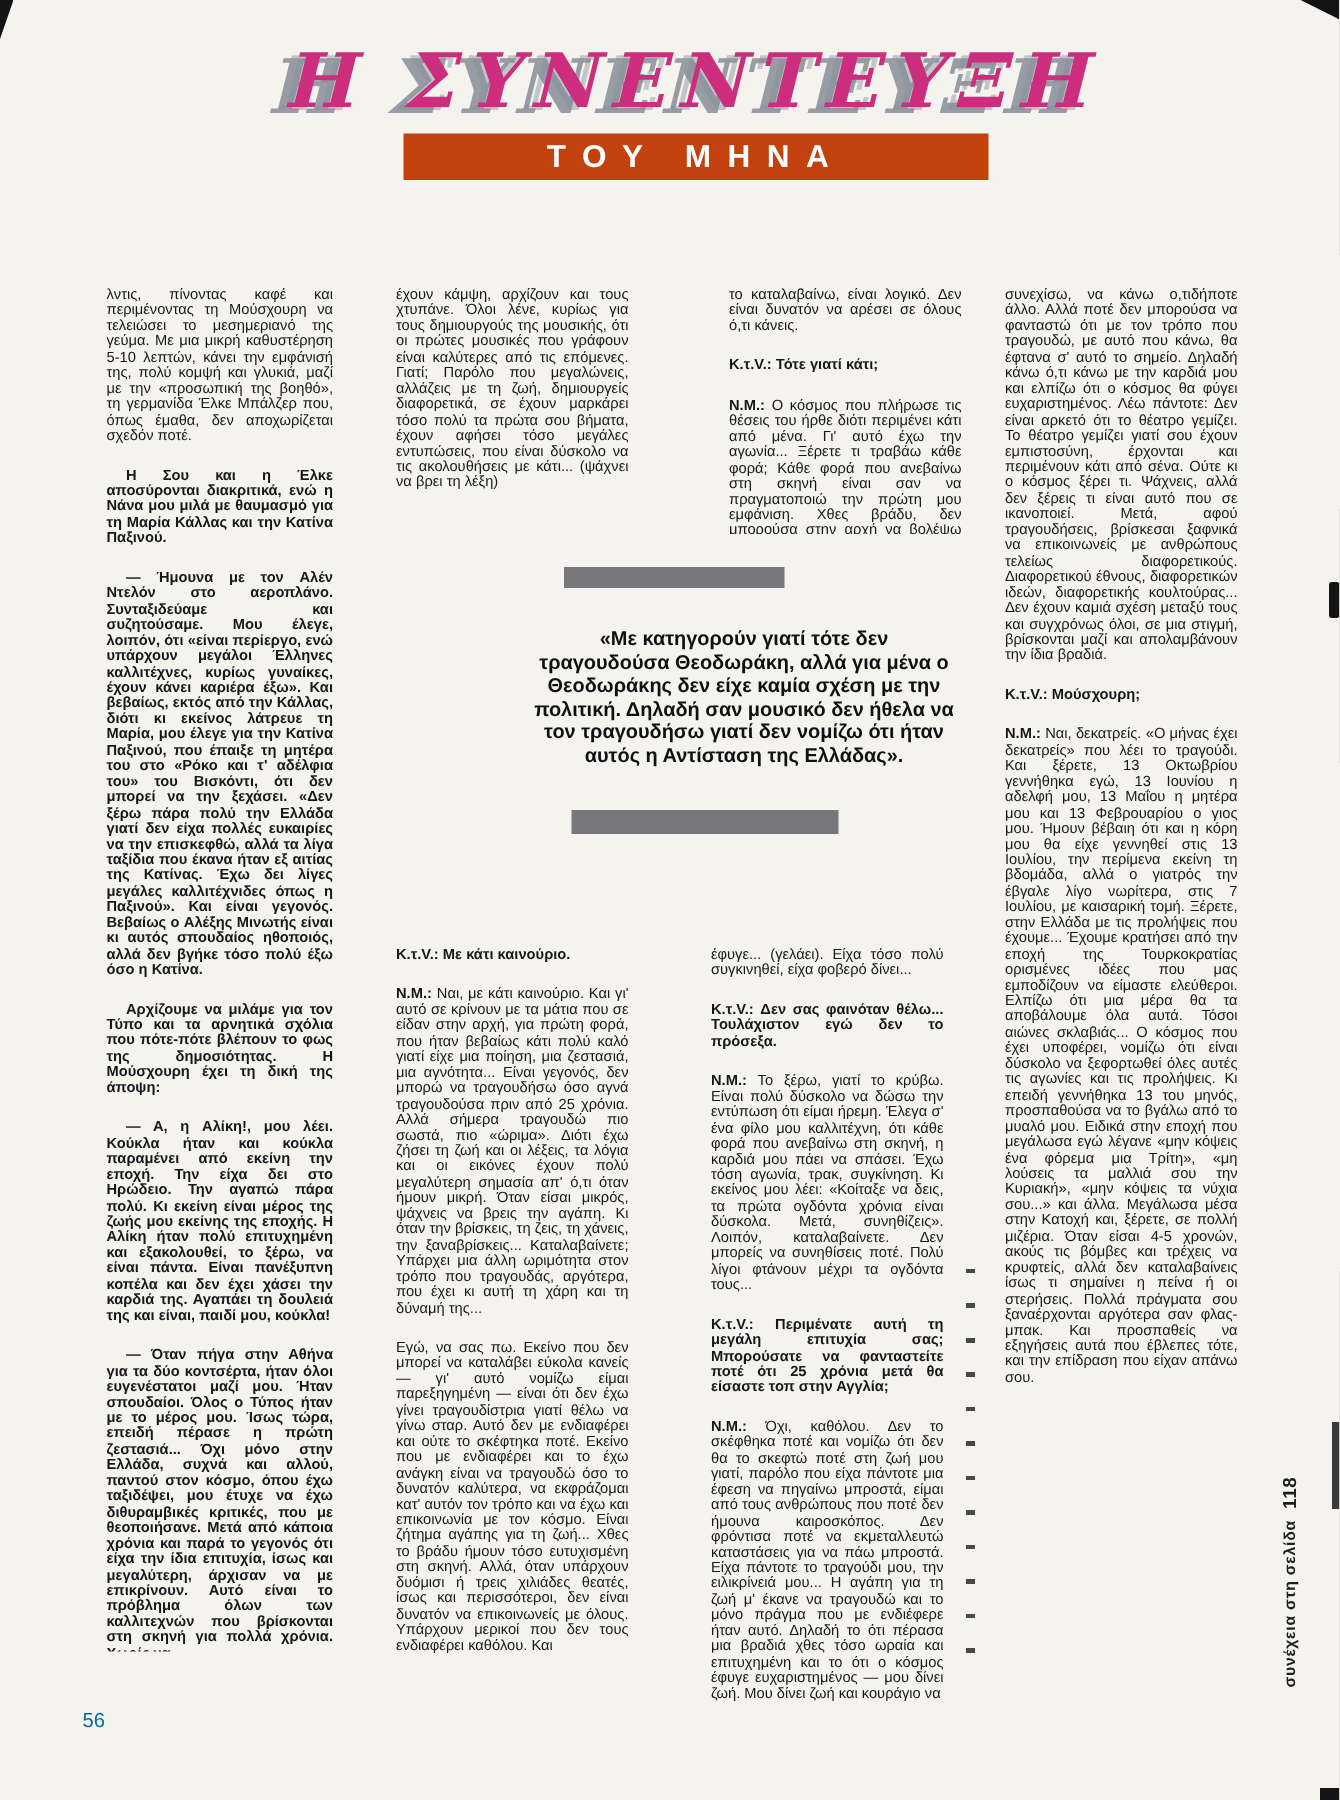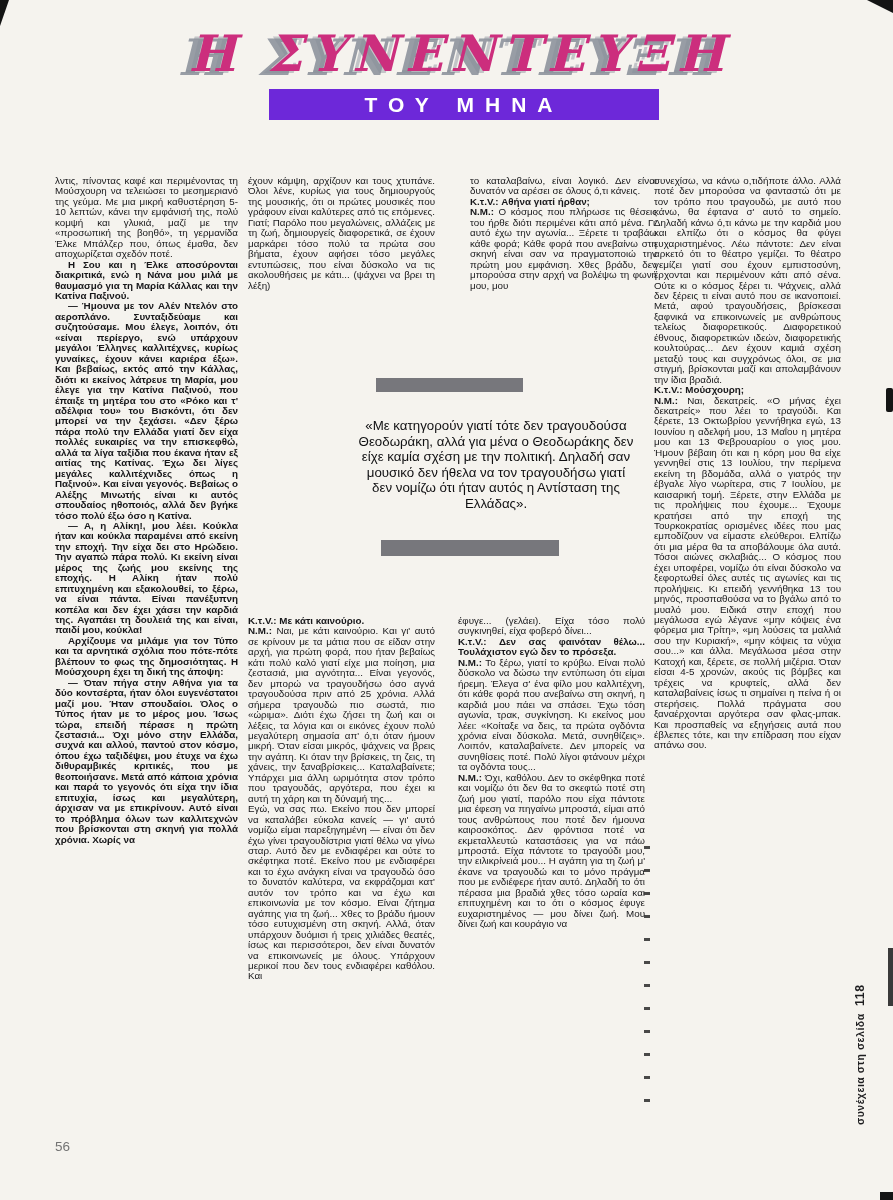--- a/index.html
+++ b/index.html
@@ -4,37 +4,37 @@
 <style>
   html,body{margin:0;padding:0;background:#d9d7d2;}
   .page{position:relative;width:893px;height:1200px;background:#f5f3ee;overflow:hidden;
         font-family:"Liberation Sans",sans-serif;color:#1b1b1d;}
   
   .masthead{position:absolute;left:178px;top:24px;width:572px;text-align:center;}
   .masthead-title{font-family:"DejaVu Serif",serif;font-weight:bold;font-size:50px;
         letter-spacing:7px;white-space:nowrap;color:#cc2e7d;
         transform:skewX(-14deg);display:inline-block;
         text-shadow:-10px 4px 0 rgba(135,141,152,.85), -5px 2px 0 rgba(135,141,152,.45);}
-  .masthead-bar{margin:6px auto 0;width:390px;height:31px;background:#6d28d9;
+  .masthead-bar{margin:6px auto 0;width:390px;height:31px;background:#c2410c;
         display:flex;align-items:center;justify-content:center;}
   .masthead-sub{color:#ffffff;font-weight:bold;font-size:21px;letter-spacing:11px;}
   
   .col{position:absolute;text-align:justify;font-size:9.8px;line-height:10.45px;
        overflow:hidden;color:#17171a;}
-  .col p{margin:0;}
+  .col p{margin:16px;}
   .col p.ind{text-indent:13px;font-weight:bold;}
   .col p.qa{font-weight:bold;}
   
   .pullquote{position:absolute;left:343px;top:378px;width:306px;text-align:center;}
   .pq-bar{height:14px;background:#77777c;}
   .pq-bar.top{width:147px;margin-left:33px;}
   .pq-bar.bottom{width:178px;margin-left:38px;margin-top:28px;height:16px;}
-  .pq-text{margin:26px 12px 0;font-weight:normal;font-size:13.3px;line-height:15.6px;color:#101012;}
+  .pq-text{margin:26px 12px 0;font-weight:bold;font-size:13.3px;line-height:15.6px;color:#101012;}
   
-  .page-number{position:absolute;left:55px;top:1139px;font-size:13.5px;color:#737373;}
+  .page-number{position:absolute;left:55px;top:1139px;font-size:13.5px;color:#0369a1;}
   .continuation{position:absolute;left:853px;top:930px;height:195px;
         writing-mode:vertical-rl;transform:rotate(180deg);
         font-weight:bold;font-size:10.5px;letter-spacing:.5px;color:#1e1e20;
         display:flex;align-items:center;}
   .continuation .pg{font-size:12.5px;margin-top:4px;}
   
   .dash-strip{position:absolute;left:644px;top:846px;width:6px;height:260px;opacity:.85;
         background:repeating-linear-gradient(to bottom,#2a2a2a 0 3px,transparent 3px 23px);}
   .art{position:absolute;background:#141414;}
   .art.tl{left:0;top:0;width:9px;height:26px;clip-path:polygon(0 0,100% 0,0 100%);}
@@ -52,43 +52,44 @@
     <div class="masthead-title">Η ΣΥΝΕΝΤΕΥΞΗ</div>
     <div class="masthead-bar">
       <span class="masthead-sub">ΤΟΥ ΜΗΝΑ</span>
     </div>
   </div>
 
   <div class="col" style="left:55px;top:176px;width:183px;height:925px">
       <p>λντις, πίνοντας καφέ και περιμένοντας τη Μούσχουρη να τελειώσει το μεσημεριανό της γεύμα. Με μια μικρή καθυστέρηση 5-10 λεπτών, κάνει την εμφάνισή της, πολύ κομψή και γλυκιά, μαζί με την «προσωπική της βοηθό», τη γερμανίδα Έλκε Μπάλζερ που, όπως έμαθα, δεν αποχωρίζεται σχεδόν ποτέ.</p>
       <p class="ind">Η Σου και η Έλκε αποσύρονται διακριτικά, ενώ η Νάνα μου μιλά με θαυμασμό για τη <b>Μαρία Κάλλας</b> και την <b>Κατίνα Παξινού</b>.</p>
       <p class="ind">— Ήμουνα με τον <b>Αλέν Ντελόν</b> στο αεροπλάνο. Συνταξιδεύαμε και συζητούσαμε. Μου έλεγε, λοιπόν, ότι «είναι περίεργο, ενώ υπάρχουν μεγάλοι Έλληνες καλλιτέχνες, κυρίως γυναίκες, έχουν κάνει καριέρα έξω». Και βεβαίως, εκτός από την Κάλλας, διότι κι εκείνος λάτρευε τη Μαρία, μου έλεγε για την Κατίνα Παξινού, που έπαιξε τη μητέρα του στο «Ρόκο και τ' αδέλφια του» του Βισκόντι, ότι δεν μπορεί να την ξεχάσει. «Δεν ξέρω πάρα πολύ την Ελλάδα γιατί δεν είχα πολλές ευκαιρίες να την επισκεφθώ, αλλά τα λίγα ταξίδια που έκανα ήταν εξ αιτίας της Κατίνας. Έχω δει λίγες μεγάλες καλλιτέχνιδες όπως η Παξινού». Και είναι γεγονός. Βεβαίως ο <b>Αλέξης Μινωτής</b> είναι κι αυτός σπουδαίος ηθοποιός, αλλά δεν βγήκε τόσο πολύ έξω όσο η <b>Κατίνα.</b></p>
+      <p class="ind">Αρχίζουμε να μιλάμε για τον Τύπο και τα αρνητικά σχόλια που πότε-πότε βλέπουν το φως της δημοσιότητας. Η Μούσχουρη έχει τη δική της άποψη:</p>
       <p class="ind">— Α, η <b>Αλίκη!</b>, μου λέει. Κούκλα ήταν και κούκλα παραμένει από εκείνη την εποχή. Την είχα δει στο Ηρώδειο. Την αγαπώ πάρα πολύ. Κι εκείνη είναι μέρος της ζωής μου εκείνης της εποχής. Η Αλίκη ήταν πολύ επιτυχημένη και εξακολουθεί, το ξέρω, να είναι πάντα. Είναι πανέξυπνη κοπέλα και δεν έχει χάσει την καρδιά της. Αγαπάει τη δουλειά της και είναι, παιδί μου, κούκλα!</p>
-      <p class="ind">Αρχίζουμε να μιλάμε για τον Τύπο και τα αρνητικά σχόλια που πότε-πότε βλέπουν το φως της δημοσιότητας. Η Μούσχουρη έχει τη δική της άποψη:</p>
       <p class="ind">— Όταν πήγα στην Αθήνα για τα δύο κοντσέρτα, ήταν όλοι ευγενέστατοι μαζί μου. Ήταν σπουδαίοι. Όλος ο Τύπος ήταν με το μέρος μου. Ίσως τώρα, επειδή πέρασε η πρώτη ζεστασιά... Όχι μόνο στην Ελλάδα, συχνά και αλλού, παντού στον κόσμο, όπου έχω ταξιδέψει, μου έτυχε να έχω διθυραμβικές κριτικές, που με θεοποιήσανε. Μετά από κάποια χρόνια και παρά το γεγονός ότι είχα την ίδια επιτυχία, ίσως και μεγαλύτερη, άρχισαν να με επικρίνουν. Αυτό είναι το πρόβλημα όλων των καλλιτεχνών που βρίσκονται στη σκηνή για πολλά χρόνια. Χωρίς να</p>
     </div>
 
   <div class="col" style="left:248px;top:176px;width:187px;height:194px">
       <p>έχουν κάμψη, αρχίζουν και τους χτυπάνε. Όλοι λένε, κυρίως για τους δημιουργούς της μουσικής, ότι οι πρώτες μουσικές που γράφουν είναι καλύτερες από τις επόμενες. Γιατί; Παρόλο που μεγαλώνεις, αλλάζεις με τη ζωή, δημιουργείς διαφορετικά, σε έχουν μαρκάρει τόσο πολύ τα πρώτα σου βήματα, έχουν αφήσει τόσο μεγάλες εντυπώσεις, που είναι δύσκολο να τις ακολουθήσεις με κάτι... (ψάχνει να βρει τη λέξη)</p>
     </div>
   <div class="col" style="left:248px;top:616px;width:187px;height:547px">
       <p class="qa">Κ.τ.V.: Με κάτι καινούριο.</p>
       <p><b>Ν.Μ.:</b> Ναι, με κάτι καινούριο. Και γι' αυτό σε κρίνουν με τα μάτια που σε είδαν στην αρχή, για πρώτη φορά, που ήταν βεβαίως κάτι πολύ καλό γιατί είχε μια ποίηση, μια ζεστασιά, μια αγνότητα... Είναι γεγονός, δεν μπορώ να τραγουδήσω όσο αγνά τραγουδούσα πριν από 25 χρόνια. Αλλά σήμερα τραγουδώ πιο σωστά, πιο «ώριμα». Διότι έχω ζήσει τη ζωή και οι λέξεις, τα λόγια και οι εικόνες έχουν πολύ μεγαλύτερη σημασία απ' ό,τι όταν ήμουν μικρή. Όταν είσαι μικρός, ψάχνεις να βρεις την αγάπη. Κι όταν την βρίσκεις, τη ζεις, τη χάνεις, την ξαναβρίσκεις... Καταλαβαίνετε; Υπάρχει μια άλλη ωριμότητα στον τρόπο που τραγουδάς, αργότερα, που έχει κι αυτή τη χάρη και τη δύναμή της...</p>
       <p>Εγώ, να σας πω. Εκείνο που δεν μπορεί να καταλάβει εύκολα κανείς — γι' αυτό νομίζω είμαι παρεξηγημένη — είναι ότι δεν έχω γίνει τραγουδίστρια γιατί θέλω να γίνω σταρ. Αυτό δεν με ενδιαφέρει και ούτε το σκέφτηκα ποτέ. Εκείνο που με ενδιαφέρει και το έχω ανάγκη είναι να τραγουδώ όσο το δυνατόν καλύτερα, να εκφράζομαι κατ' αυτόν τον τρόπο και να έχω και επικοινωνία με τον κόσμο. Είναι ζήτημα αγάπης για τη ζωή... Χθες το βράδυ ήμουν τόσο ευτυχισμένη στη σκηνή. Αλλά, όταν υπάρχουν δυόμισι ή τρεις χιλιάδες θεατές, ίσως και περισσότεροι, δεν είναι δυνατόν να επικοινωνείς με όλους. Υπάρχουν μερικοί που δεν τους ενδιαφέρει καθόλου. Και</p>
     </div>
 
   <div class="col" style="left:470px;top:176px;width:187px;height:180px">
       <p>το καταλαβαίνω, είναι λογικό. Δεν είναι δυνατόν να αρέσει σε όλους ό,τι κάνεις.</p>
-      <p class="qa">Κ.τ.V.: Αθήνα γιατί ήρθαν;</p>
+      <p class="qa">Κ.τ.V.: Τότε γιατί κάτι;</p>
       <p><b>Ν.Μ.:</b> Ο κόσμος που πλήρωσε τις θέσεις του ήρθε διότι περιμένει κάτι από μένα. Γι' αυτό έχω την αγωνία... Ξέρετε τι τραβάω κάθε φορά; Κάθε φορά που ανεβαίνω στη σκηνή είναι σαν να πραγματοποιώ την πρώτη μου εμφάνιση. Χθες βράδυ, δεν μπορούσα στην αρχή να βολέψω τη φωνή μου, μου</p>
     </div>
   <div class="col" style="left:458px;top:616px;width:187px;height:547px">
       <p>έφυγε... (γελάει). Είχα τόσο πολύ συγκινηθεί, είχα φοβερό δίνει...</p>
       <p class="qa">Κ.τ.V.: Δεν σας φαινόταν θέλω... Τουλάχιστον εγώ δεν το πρόσεξα.</p>
       <p><b>Ν.Μ.:</b> Το ξέρω, γιατί το κρύβω. Είναι πολύ δύσκολο να δώσω την εντύπωση ότι είμαι ήρεμη. Έλεγα σ' ένα φίλο μου καλλιτέχνη, ότι κάθε φορά που ανεβαίνω στη σκηνή, η καρδιά μου πάει να σπάσει. Έχω τόση αγωνία, τρακ, συγκίνηση. Κι εκείνος μου λέει: «Κοίταξε να δεις, τα πρώτα ογδόντα χρόνια είναι δύσκολα. Μετά, συνηθίζεις». Λοιπόν, καταλαβαίνετε. Δεν μπορείς να συνηθίσεις ποτέ. Πολύ λίγοι φτάνουν μέχρι τα ογδόντα τους...</p>
+      <p class="qa">Κ.τ.V.: Περιμένατε αυτή τη μεγάλη επιτυχία σας; Μπορούσατε να φανταστείτε ποτέ ότι 25 χρόνια μετά θα είσαστε τοπ στην Αγγλία;</p>
       <p><b>Ν.Μ.:</b> Όχι, καθόλου. Δεν το σκέφθηκα ποτέ και νομίζω ότι δεν θα το σκεφτώ ποτέ στη ζωή μου γιατί, παρόλο που είχα πάντοτε μια έφεση να πηγαίνω μπροστά, είμαι από τους ανθρώπους που ποτέ δεν ήμουνα καιροσκόπος. Δεν φρόντισα ποτέ να εκμεταλλευτώ καταστάσεις για να πάω μπροστά. Είχα πάντοτε το τραγούδι μου, την ειλικρίνειά μου... Η αγάπη για τη ζωή μ' έκανε να τραγουδώ και το μόνο πράγμα που με ενδιέφερε ήταν αυτό. Δηλαδή το ότι πέρασα μια βραδιά χθες τόσο ωραία και επιτυχημένη και το ότι ο κόσμος έφυγε ευχαριστημένος — μου δίνει ζωή. Μου δίνει ζωή και κουράγιο να</p>
     </div>
 
   <div class="col" style="left:654px;top:176px;width:187px;height:932px">
       <p>συνεχίσω, να κάνω ο,τιδήποτε άλλο. Αλλά ποτέ δεν μπορούσα να φανταστώ ότι με τον τρόπο που τραγουδώ, με αυτό που κάνω, θα έφτανα σ' αυτό το σημείο. Δηλαδή κάνω ό,τι κάνω με την καρδιά μου και ελπίζω ότι ο κόσμος θα φύγει ευχαριστημένος. Λέω πάντοτε: Δεν είναι αρκετό ότι το θέατρο γεμίζει. Το θέατρο γεμίζει γιατί σου έχουν εμπιστοσύνη, έρχονται και περιμένουν κάτι από σένα. Ούτε κι ο κόσμος ξέρει τι. Ψάχνεις, αλλά δεν ξέρεις τι είναι αυτό που σε ικανοποιεί. Μετά, αφού τραγουδήσεις, βρίσκεσαι ξαφνικά να επικοινωνείς με ανθρώπους τελείως διαφορετικούς. Διαφορετικού έθνους, διαφορετικών ιδεών, διαφορετικής κουλτούρας... Δεν έχουν καμιά σχέση μεταξύ τους και συγχρόνως όλοι, σε μια στιγμή, βρίσκονται μαζί και απολαμβάνουν την ίδια βραδιά.</p>
       <p class="qa">Κ.τ.V.: Μούσχουρη;</p>
       <p><b>Ν.Μ.:</b> Ναι, δεκατρείς. «Ο μήνας έχει δεκατρείς» που λέει το τραγούδι. Και ξέρετε, 13 Οκτωβρίου γεννήθηκα εγώ, 13 Ιουνίου η αδελφή μου, 13 Μαΐου η μητέρα μου και 13 Φεβρουαρίου ο γιος μου. Ήμουν βέβαιη ότι και η κόρη μου θα είχε γεννηθεί στις 13 Ιουλίου, την περίμενα εκείνη τη βδομάδα, αλλά ο γιατρός την έβγαλε λίγο νωρίτερα, στις 7 Ιουλίου, με καισαρική τομή. Ξέρετε, στην Ελλάδα με τις προλήψεις που έχουμε... Έχουμε κρατήσει από την εποχή της Τουρκοκρατίας ορισμένες ιδέες που μας εμποδίζουν να είμαστε ελεύθεροι. Ελπίζω ότι μια μέρα θα τα αποβάλουμε όλα αυτά. Τόσοι αιώνες σκλαβιάς... Ο κόσμος που έχει υποφέρει, νομίζω ότι είναι δύσκολο να ξεφορτωθεί όλες αυτές τις αγωνίες και τις προλήψεις. Κι επειδή γεννήθηκα 13 του μηνός, προσπαθούσα να το βγάλω από το μυαλό μου. Ειδικά στην εποχή που μεγάλωσα εγώ λέγανε «μην κόψεις ένα φόρεμα μια Τρίτη», «μη λούσεις τα μαλλιά σου την Κυριακή», «μην κόψεις τα νύχια σου...» και άλλα. Μεγάλωσα μέσα στην Κατοχή και, ξέρετε, σε πολλή μιζέρια. Όταν είσαι 4-5 χρονών, ακούς τις βόμβες και τρέχεις να κρυφτείς, αλλά δεν καταλαβαίνεις ίσως τι σημαίνει η πείνα ή οι στερήσεις. Πολλά πράγματα σου ξαναέρχονται αργότερα σαν φλας-μπακ. Και προσπαθείς να εξηγήσεις αυτά που έβλεπες τότε, και την επίδραση που είχαν απάνω σου.</p>
     </div>
 
   <div class="pullquote">

